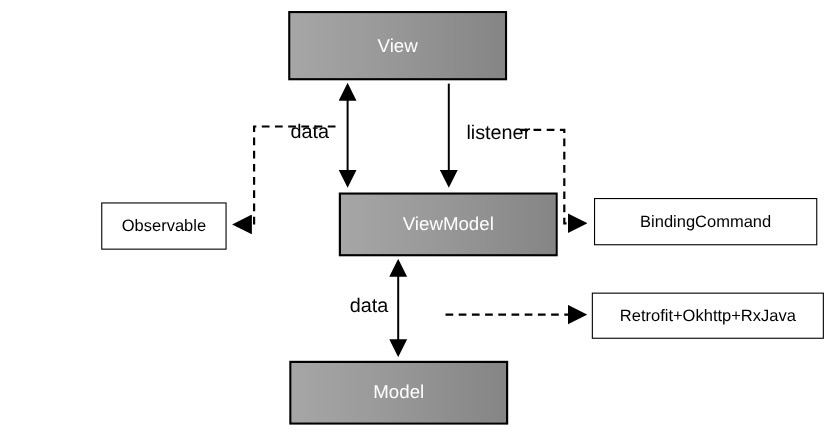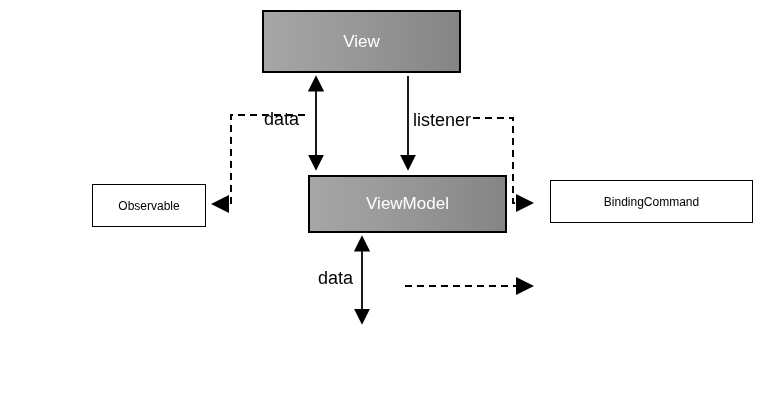--- a/index.html
+++ b/index.html
@@ -36,36 +36,36 @@
   .node-filled {
     border: 2px solid #000000;
     background: linear-gradient(to right, #a6a6a6 0%, #9a9a9a 40%, #858585 100%);
     color: #ffffff;
     font-size: 17px;
   }
   .node-plain {
     border: 1.5px solid #000000;
     background: #ffffff;
     color: #000000;
-    font-size: 12px;
+    font-size: 15px;
   }
   .edge-label {
     position: absolute;
     font-size: 18px;
     color: #000000;
     white-space: nowrap;
   }
   .node-view      { left: 262px; top: 10px;  width: 199px; height: 63px; }
   .node-viewmodel { left: 263px; top: 175px; width: 199px; height: 58px; margin-left: 45px; }
   .node-model     { left: 263px; top: 328px; width: 199px; height: 58px; }
   .node-observable{ left: 92px;  top: 184px; width: 114px; height: 43px; }
-  .node-binding   { left: 540px; top: 180px; width: 203px; height: 43px; margin-left: 10px; }
+  .node-binding   { left: 540px; top: 180px; width: 203px; height: 43px; }
   .node-retrofit  { left: 538px; top: 266px; width: 211px; height: 42px; }
   .label-data-top    { left: 264px; top: 109px; }
-  .label-listener    { left: 413px; top: 110px; }
+  .label-listener    { left: 424px; top: 110px; }
   .label-data-bottom { left: 318px; top: 268px; }
 </style>
 </head>
 <body>
 
 <div id="diagram-canvas">
 
   <svg id="diagram-svg" viewBox="0 0 757 402" xmlns="http://www.w3.org/2000/svg">
     <defs>
       <marker id="arrow-up" viewBox="0 0 12 12" refX="6" refY="10" markerWidth="9" markerHeight="9" orient="auto-start-reverse">
@@ -93,29 +93,35 @@
   </svg>
 
   <div class="node node-filled node-view">
     <span>View</span>
   </div>
 
   <div class="node node-filled node-viewmodel">
     <span>ViewModel</span>
   </div>
 
+  <div class="node node-filled node-model">
+    <span>Model</span>
+  </div>
 
   <div class="node node-plain node-observable">
     <span>Observable</span>
   </div>
 
   <div class="node node-plain node-binding">
     <span>BindingCommand</span>
   </div>
 
+  <div class="node node-plain node-retrofit">
+    <span>Retrofit+Okhttp+RxJava</span>
+  </div>
 
   <div class="edge-label label-data-top">data</div>
 
   <div class="edge-label label-listener">listener</div>
 
   <div class="edge-label label-data-bottom">data</div>
 
 </div>
 
 </body></html>

